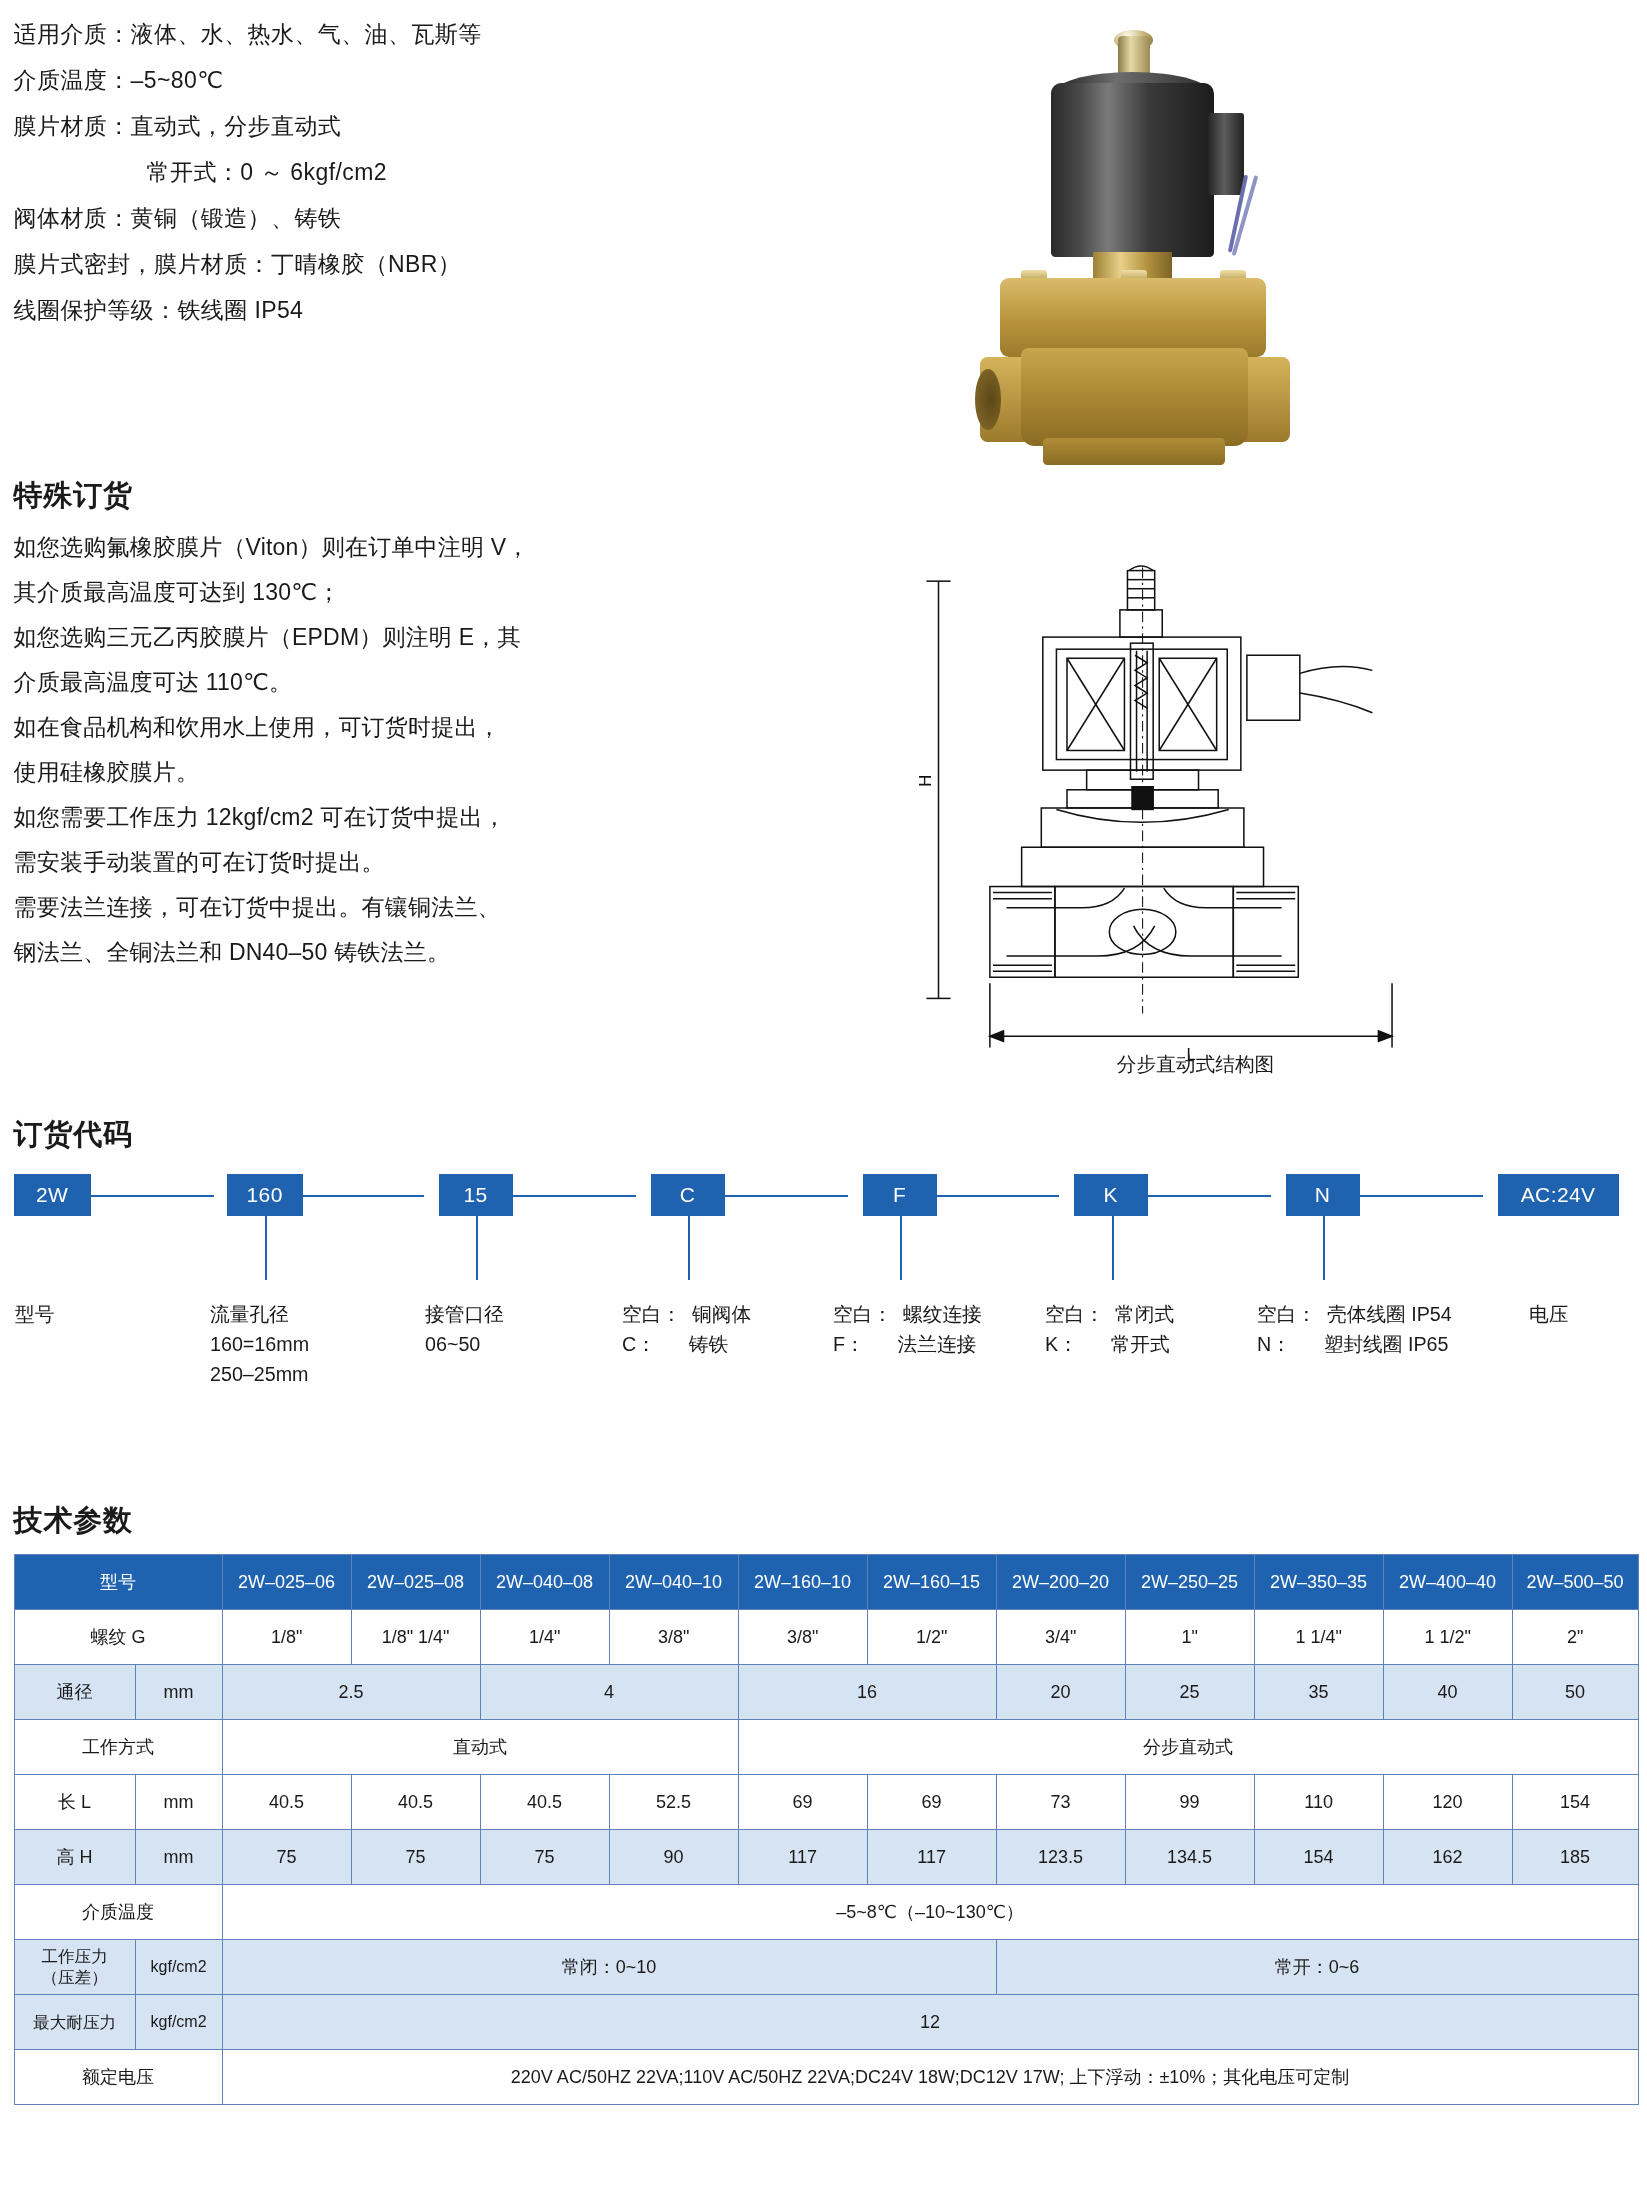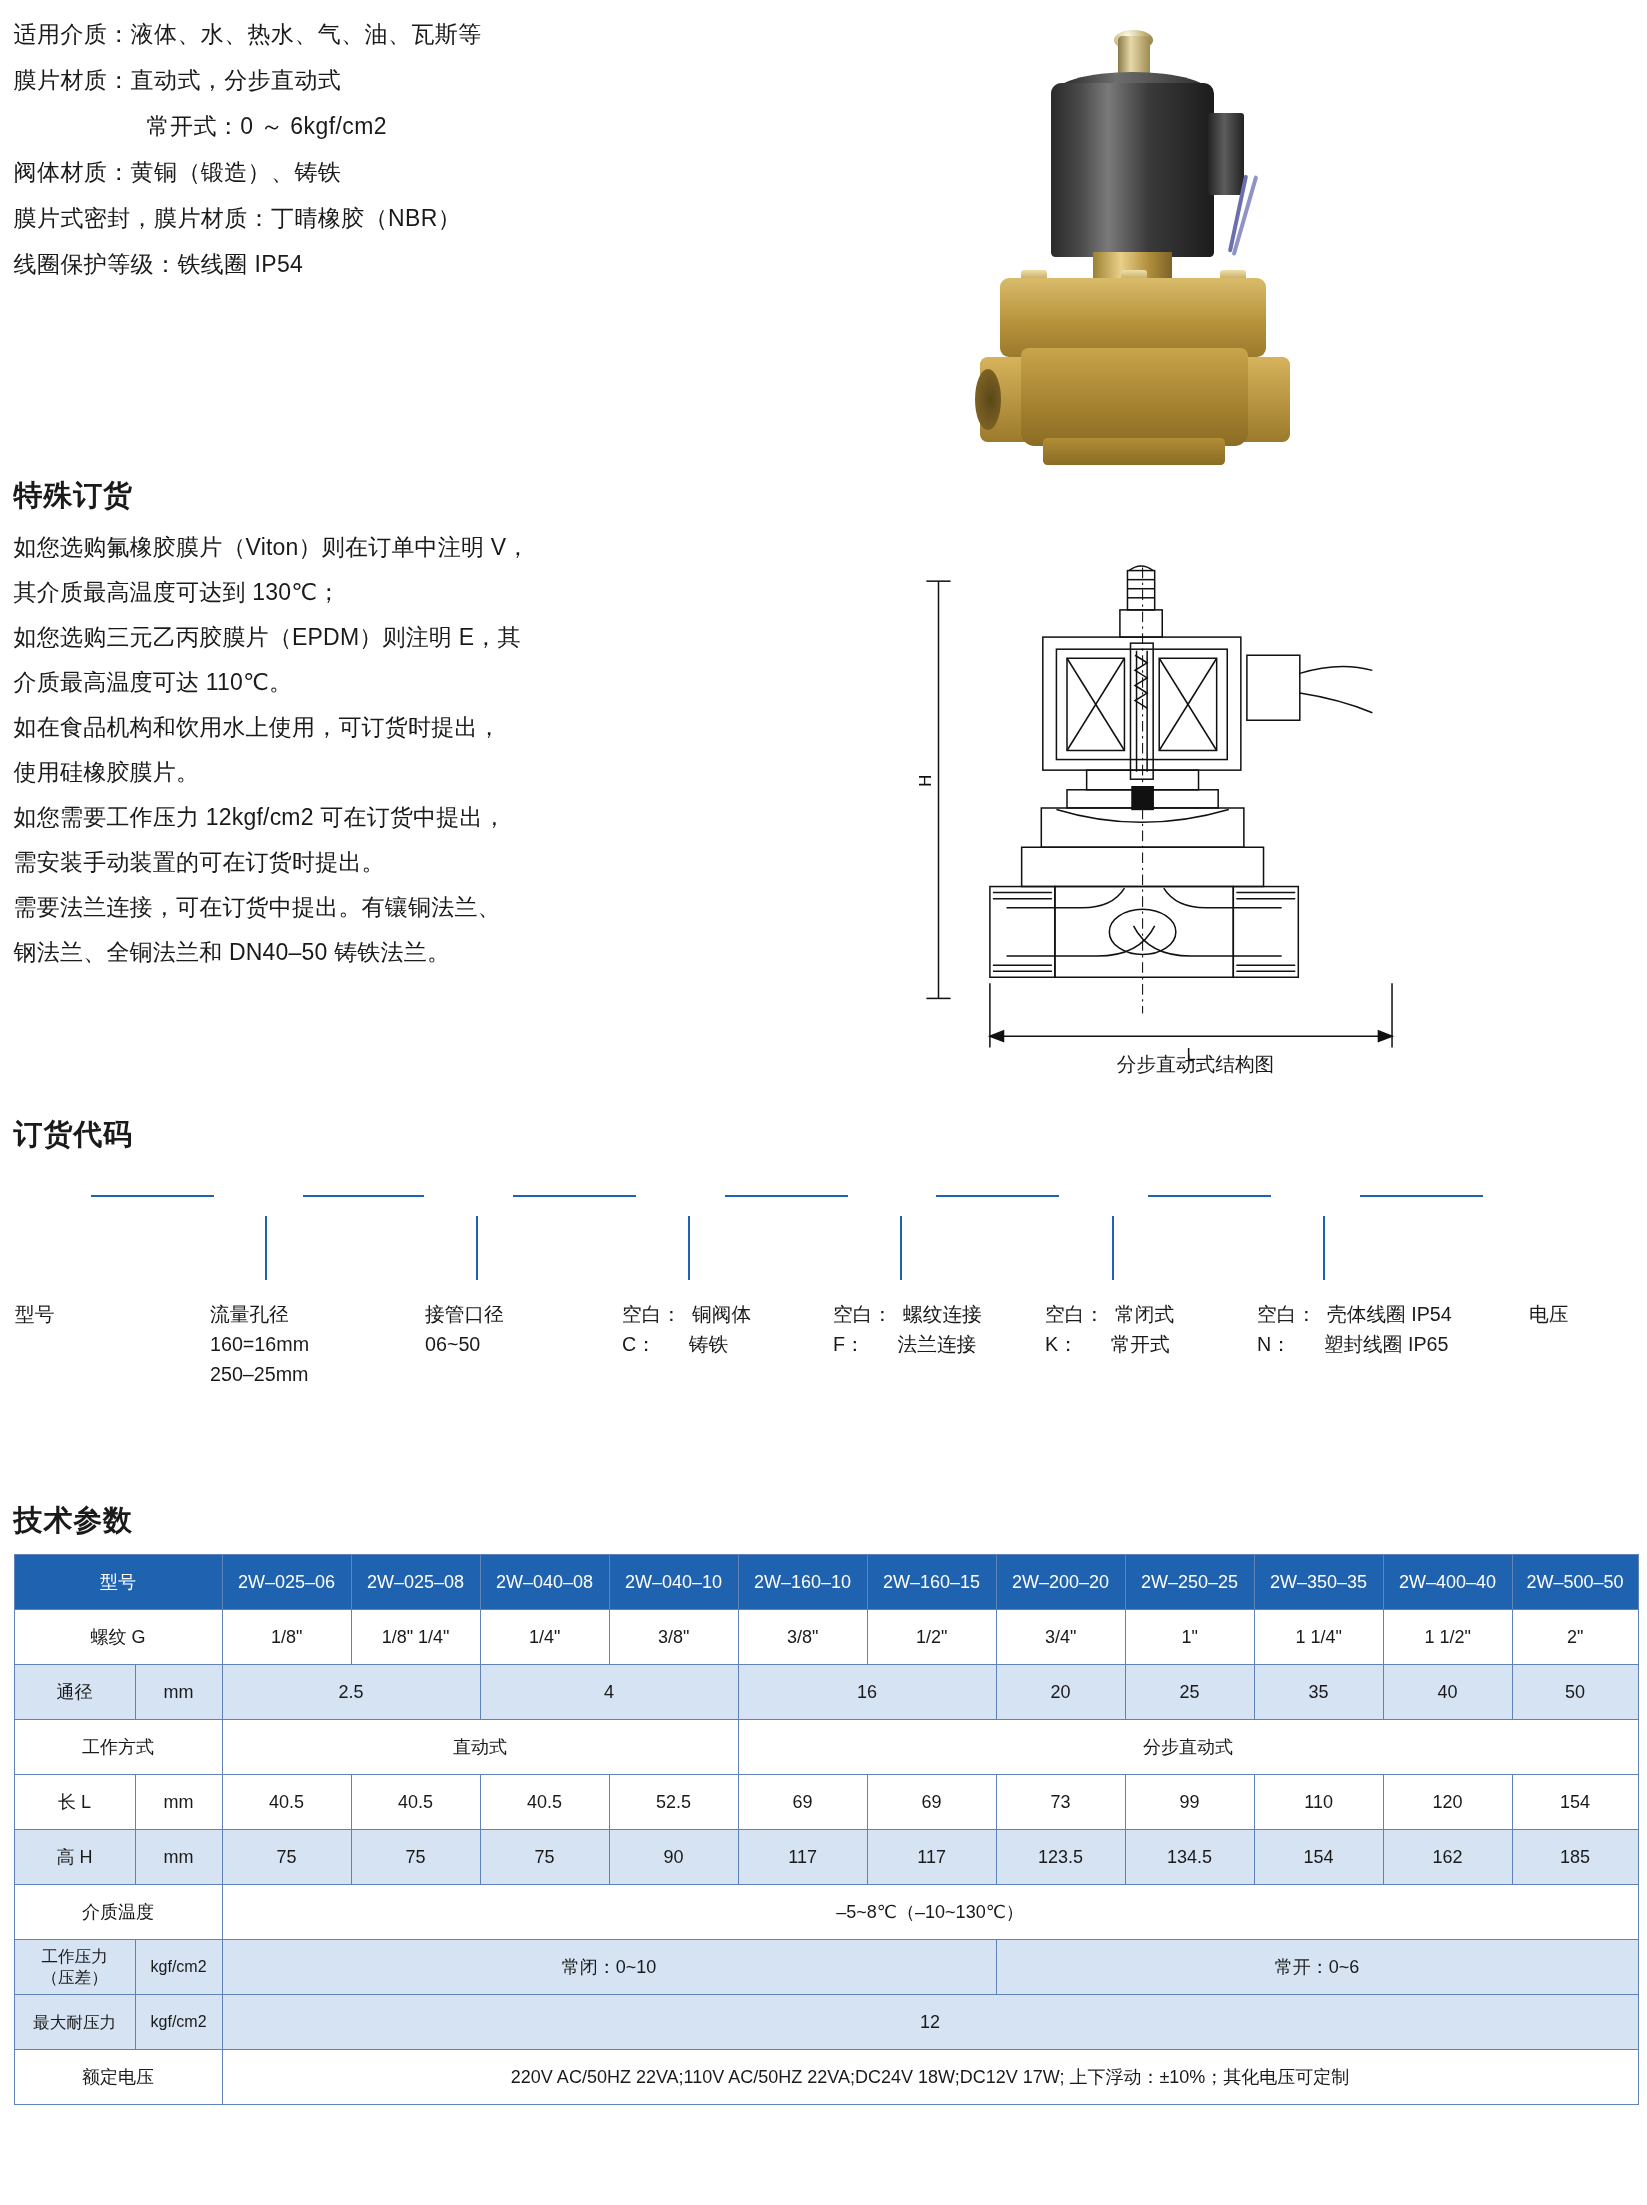--- a/index.html
+++ b/index.html
@@ -291,20 +291,21 @@
     background: #ffffff;
   }
 </style>
 </head>
 <body>
 
 <div class="page">
 
   <div class="spec-block">
     <div class="spec-line">适用介质：液体、水、热水、气、油、瓦斯等</div>
+    <div class="spec-line">介质温度：–5~80℃</div>
     <div class="spec-line">膜片材质：直动式，分步直动式</div>
     <div class="spec-line indent">常开式：0 ～ 6kgf/cm2</div>
     <div class="spec-line">阀体材质：黄铜（锻造）、铸铁</div>
     <div class="spec-line">膜片式密封，膜片材质：丁晴橡胶（NBR）</div>
     <div class="spec-line">线圈保护等级：铁线圈 IP54</div>
   </div>
 
   <div class="section-title" id="special-order-title">特殊订货</div>
   <div class="special-block">
     <div class="special-line">如您选购氟橡胶膜片（Viton）则在订单中注明 V，</div>
@@ -421,20 +422,30 @@
   <div class="section-title" id="order-code-title">订货代码</div>
 
   <div class="code-connector" style="left:91px;width:123px;"></div>
   <div class="code-connector" style="left:303px;width:121px;"></div>
   <div class="code-connector" style="left:513px;width:123px;"></div>
   <div class="code-connector" style="left:725px;width:123px;"></div>
   <div class="code-connector" style="left:936px;width:123px;"></div>
   <div class="code-connector" style="left:1148px;width:123px;"></div>
   <div class="code-connector" style="left:1360px;width:123px;"></div>
 
+  <div class="code-row">
+    <div class="code-box" style="left:0px;width:77px;">2W</div>
+    <div class="code-box" style="left:213px;width:76px;">160</div>
+    <div class="code-box" style="left:425px;width:74px;">15</div>
+    <div class="code-box" style="left:637px;width:74px;">C</div>
+    <div class="code-box" style="left:849px;width:74px;">F</div>
+    <div class="code-box" style="left:1060px;width:74px;">K</div>
+    <div class="code-box" style="left:1272px;width:74px;">N</div>
+    <div class="code-box" style="left:1484px;width:121px;">AC:24V</div>
+  </div>
 
   <div class="code-stem" style="left:265px;"></div>
   <div class="code-stem" style="left:476px;"></div>
   <div class="code-stem" style="left:688px;"></div>
   <div class="code-stem" style="left:900px;"></div>
   <div class="code-stem" style="left:1112px;"></div>
   <div class="code-stem" style="left:1323px;"></div>
 
   <div class="code-label" style="left:15px;top:1299px;">型号</div>
   <div class="code-label" style="left:210px;top:1299px;">流量孔径

